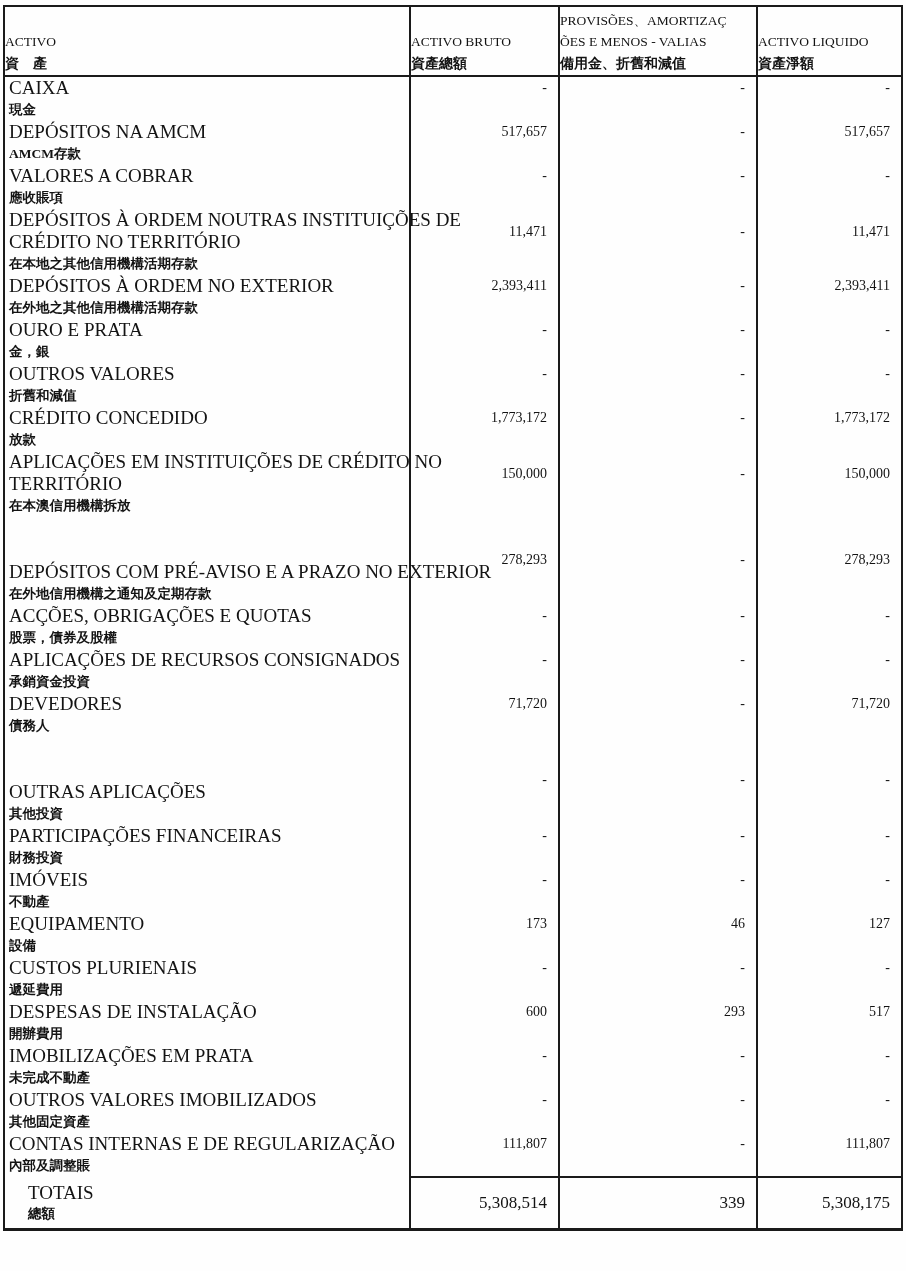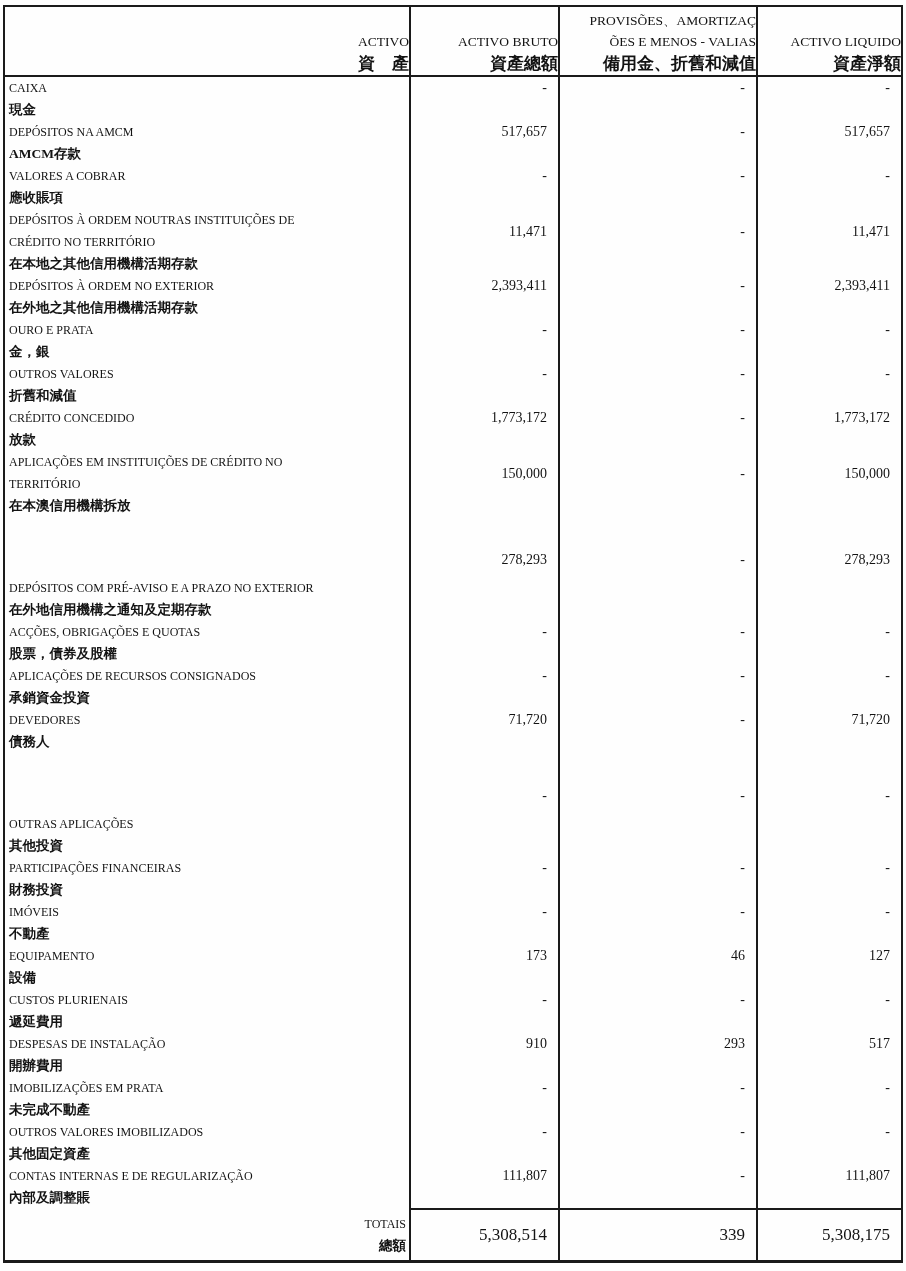--- a/index.html
+++ b/index.html
@@ -22,51 +22,51 @@
   .sheet th, .sheet td {
     border-left: 2px solid #1a1a1a;
     padding: 0;
     font-weight: normal;
   }
   
   thead th {
     border-bottom: 2px solid #1a1a1a;
     height: 68px;
     vertical-align: bottom;
-    text-align: right;
+    text-align: left;
     padding-bottom: 3px;
   }
   .hline { line-height: 21px; font-size: 13.5px; white-space: nowrap; }
-  .hcn   { line-height: 23px; font-size: 17px; font-weight: 600; white-space: nowrap; }
+  .hcn   { line-height: 23px; font-size: 14px; font-weight: 600; white-space: nowrap; }
   
   tbody td { vertical-align: top; }
   td.label { padding-left: 4px; }
-  .pt { font-size: 12px; line-height: 22px; white-space: nowrap; }
+  .pt { font-size: 19px; line-height: 22px; white-space: nowrap; }
   .cn { font-size: 13.5px; line-height: 22px; font-weight: 600; white-space: nowrap; }
   td.num {
     text-align: right;
     padding-right: 11px;
     font-size: 14px;
     line-height: 22px;
   }
   tr.vcenter td.num { padding-top: 12px; }
   tr.gap-below td { padding-bottom: 28px; }
-  tr.label-pushed td.label .pt:first-child { margin-top: 32px; }
+  tr.label-pushed td.label .pt:first-child { margin-top: 16px; }
   tr.label-pushed td.num { padding-top: 4px; padding-left: 12px; }
   
   tfoot td { height: 50px; }
   tfoot td.num {
     border-top: 2px solid #1a1a1a;
     vertical-align: middle;
     font-size: 17px;
   }
   td.totals-label {
     vertical-align: middle;
-    text-align: right;
     padding-right: 3px;
+    padding-left: 23px;
   }
   td.totals-label .pt { line-height: 21px; }
   td.totals-label .cn { line-height: 21px; }
 </style>
 </head>
 <body>
 
 <div class="page">
   <table class="sheet">
     <colgroup>
@@ -259,21 +259,21 @@
           </td>
           <td class="num">-</td>
           <td class="num">-</td>
           <td class="num">-</td>
         </tr>
         <tr>
           <td class="label">
             <div class="pt">DESPESAS DE INSTALAÇÃO</div>
             <div class="cn">開辦費用</div>
           </td>
-          <td class="num">910</td>
+          <td class="num">600</td>
           <td class="num">293</td>
           <td class="num">517</td>
         </tr>
         <tr>
           <td class="label">
             <div class="pt">IMOBILIZAÇÕES EM PRATA</div>
             <div class="cn">未完成不動產</div>
           </td>
           <td class="num">-</td>
           <td class="num">-</td>

